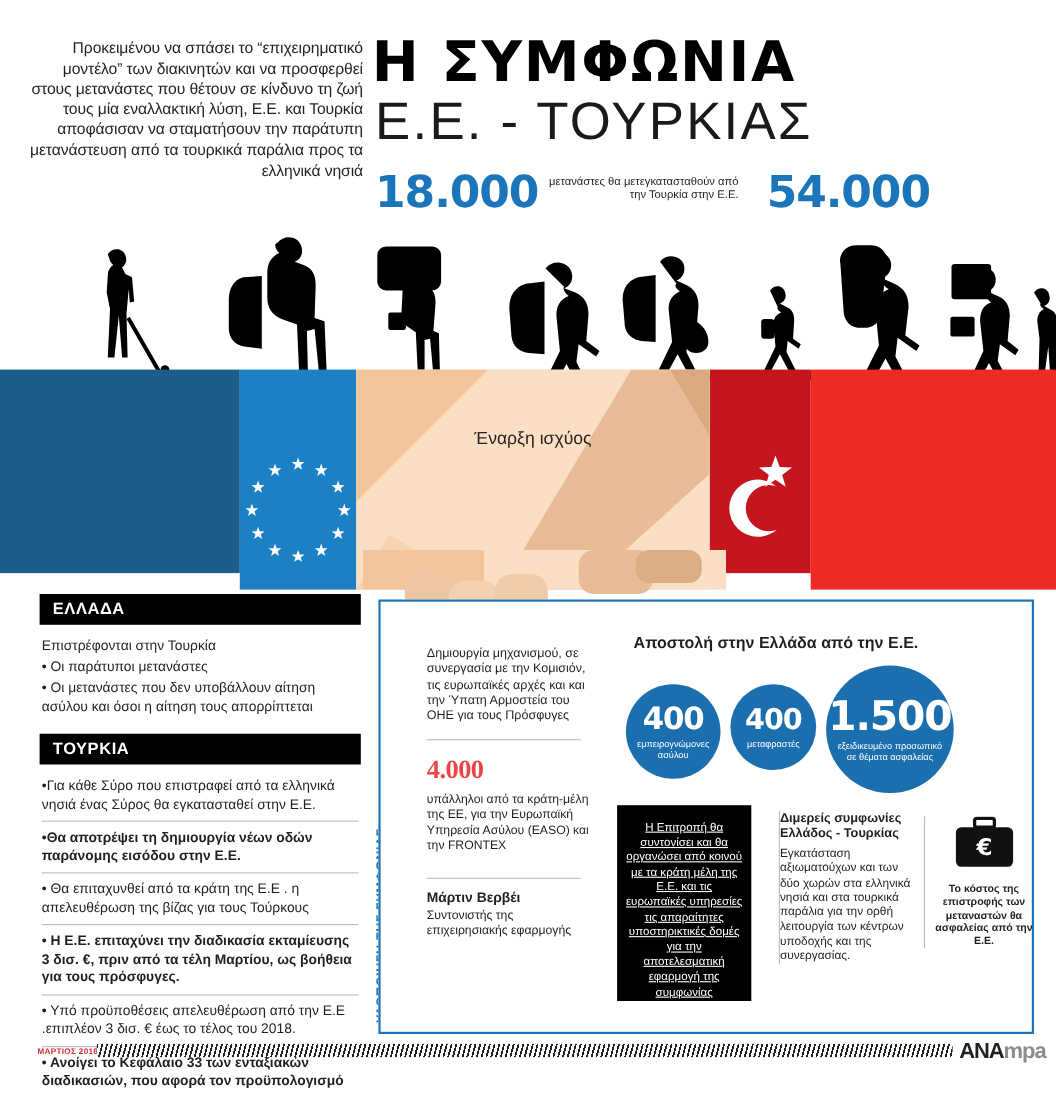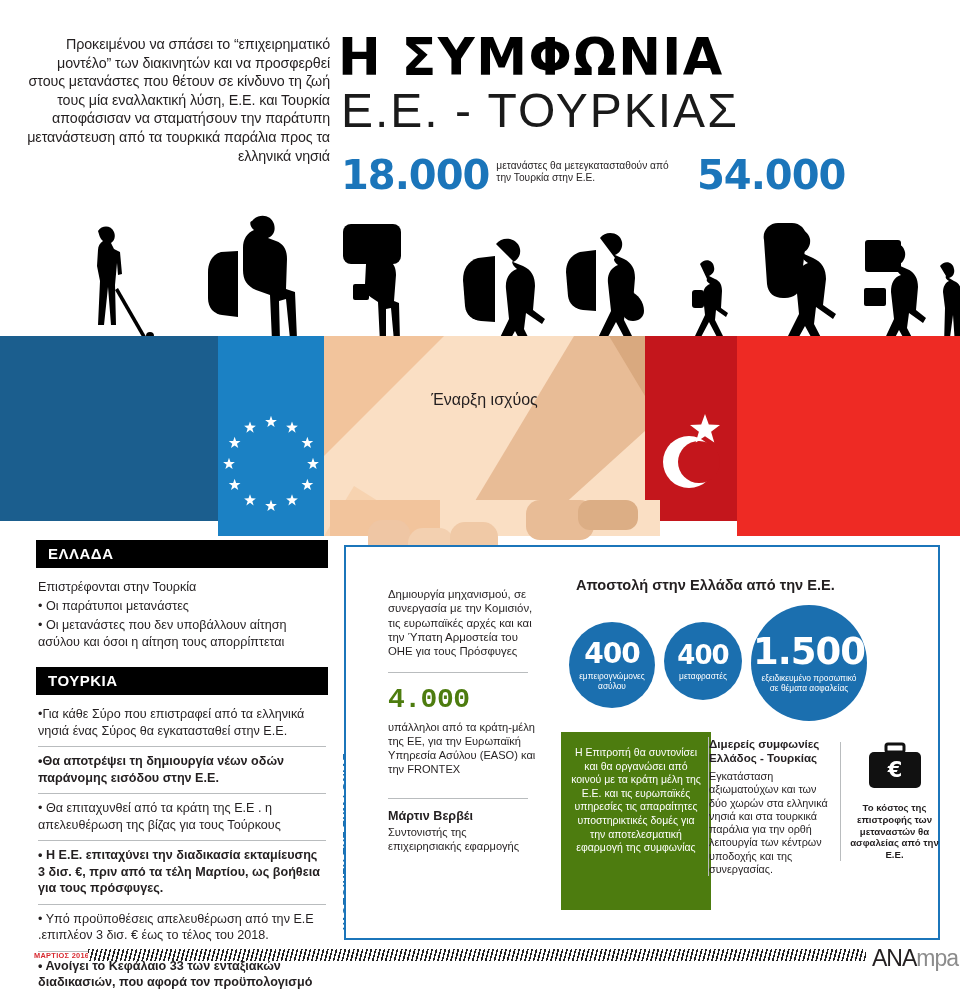--- a/index.html
+++ b/index.html
@@ -32,21 +32,21 @@
     color: #000; line-height: 52px;
     font-family: "DejaVu Sans", "Liberation Sans", sans-serif;
   }
   .title-sub {
     position: absolute; left: 341px; top: 86px;
     font-size: 48px; font-weight: 300; letter-spacing: 2px;
     color: #1a1a1a; line-height: 50px;
     font-family: "Liberation Sans", sans-serif;
   }
 
-  .stat-block { position: absolute; display: flex; align-items: flex-start; }
+  .stat-block { position: absolute; display: flex; align-items: flex-start; text-align: right; }
   .stat-num {
     font-size: 40px; font-weight: bold; color: #1b75ba; letter-spacing: -1px;
     line-height: 40px;
     font-family: "DejaVu Sans", "Liberation Sans", sans-serif;
   }
   .stat-desc {
     font-size: 10.2px; line-height: 12.1px; color: #231f20;
     margin-left: 7px; margin-top: 5px; max-width: 175px;
   }
   #stat-1 { left: 341px; top: 155px; }
@@ -101,23 +101,23 @@
     position:absolute; left: 4px; top: 385px;
     white-space: nowrap;
     font-size: 11.4px; font-weight: bold; letter-spacing:0.6px;
     color:#1b6faf;
   }
 
   .col-left { position:absolute; left:42px; top:40px; width:150px; }
   .mech-text { font-size: 11.4px; line-height: 14.3px; color:#231f20; }
   .hr-thin { border-top: 1px solid #b9bcbe; margin: 14px 0 10px 0; width: 140px; }
   .big-num {
-    font-size: 28px; font-weight: bold; color:#4d7c0f; line-height:34px;
+    font-size: 24px; font-weight: bold; color:#ef4444; line-height:34px;
     letter-spacing:-0.5px;
-    font-family:Liberation Mono, monospace;
+    font-family:Liberation Serif, serif;
   }
   .num-sub { font-size: 11.1px; line-height: 14px; color:#231f20; margin-top:3px; }
   .person-name { font-size:12.6px; font-weight:bold; color:#231f20; }
   .person-role { font-size:11.1px; line-height:13.6px; color:#231f20; margin-top:3px; }
 
   .col-right-head {
     position:absolute; left:230px; top:30px;
     font-size: 14.6px; font-weight:bold; color:#231f20; line-height:17.5px;
   }
 
@@ -133,23 +133,23 @@
   .circle .clab { font-size:8.4px; line-height:10px; margin-top:3px; padding:0 6px; }
 
   #circle-1 { left:223px; top:75px;  width:86px; height:86px; }
   #circle-1 .cnum { font-size:28px; }
   #circle-2 { left:318px; top:75px;  width:78px; height:78px; }
   #circle-2 .cnum { font-size:26px; }
   #circle-3 { left:405px; top:58px;  width:116px; height:116px; }
   #circle-3 .cnum { font-size:37px; }
 
   .blue-box {
-    position:absolute; left:215px; top:185px; width:150px; height:178px;
-    background:#4d7c0f; color:#fff; text-align:center;
-    font-size:10.5px; line-height:13.6px; padding:14px 8px;
+    position:absolute; left:215px; top:185px; width:122px; height:178px;
+    background:#000000; color:#fff; text-align:center;
+    font-size:10.5px; line-height:13.6px; padding:14px 8px;text-decoration:underline;
   }
 
   .bilateral {
     position:absolute; left:362px; top:190px; width:122px;
     border-left:1px solid #b9bcbe; padding-left:0;
   }
   .bilateral h4 { margin:0 0 5px 0; font-size:11.6px; line-height:14px; color:#231f20; font-weight:bold; }
   .bilateral p  { margin:0; font-size:10.8px; line-height:13.3px; color:#231f20; }
 
   .cost-block {
@@ -163,21 +163,21 @@
   .footer { position:absolute; left:0; top:945px; width:960px; height:28px; }
   .footer-date {
     position:absolute; left:34px; top:6px; font-size:7.4px; font-weight:bold;
     color:#d7282f; letter-spacing:0.3px;
   }
   .footer-hatch {
     position:absolute; left:88px; top:4px; width:778px; height:12px;
     background: repeating-linear-gradient(105deg, #222 0 1.6px, #fff 1.6px 4.2px);
   }
   .footer-logo {
-    position:absolute; left:872px; top:0px; font-size:23px; font-weight:normal;
+    position:absolute; left:872px; top:0px; font-size:20px; font-weight:bold;
     letter-spacing:-1px;
   }
   .footer-logo .ana { color:#231f20; }
   .footer-logo .mpa { color:#8c8c8c; }
 </style>
 </head>
 <body>
 
 <div id="infographic">
 

